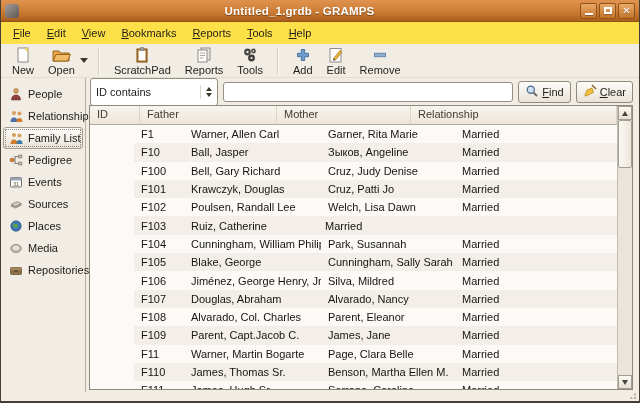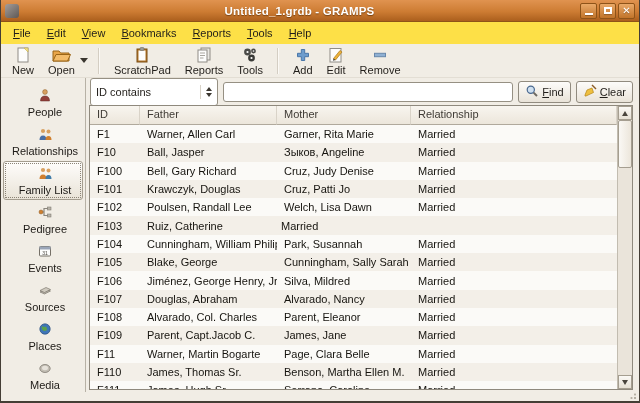--- a/index.html
+++ b/index.html
@@ -41,21 +41,21 @@
   .chev-down { width:0; height:0; border-left:4px solid transparent; border-right:4px solid transparent;
     border-top:5px solid #3a362f; }
   .tool-sep { width:2px; height:26px; margin:0 7px;
     background:linear-gradient(to right,#d4cec3 50%,#fbf9f5 50%); }
 
   
   .content { flex:1; display:flex; min-height:0; }
   .sidebar { width:85px; flex:0 0 85px; background:#f1ede5; border-right:1px solid #b7b1a5;
     padding-top:5px; }
   .side-item { display:flex; align-items:center; gap:4px; padding:4px 2px 4px 6px; margin:0 2px;
-    font-size:11px; color:#1d1a16; white-space:nowrap;flex-direction:column; }
+    font-size:11px; color:#1d1a16; white-space:nowrap; }
   .side-item .sicon { flex:0 0 15px; height:14px; display:flex; align-items:center; }
   .side-item.selected { background:linear-gradient(#fefdfb,#e9e3d7); border:1px solid #a49d8f;
     border-radius:3px; outline:1px dotted #8a8376; outline-offset:-3px; padding:3px 1px 3px 5px; }
 
   .main { flex:1; display:flex; flex-direction:column; min-width:0; padding:2px 6px 0 2px; }
 
   
   .filterbar { height:24px; flex:0 0 24px; display:flex; align-items:center; gap:5px; padding:0 0 0 2px; }
   .combo { width:128px; height:28px; background:#fff; border:1px solid #969083; border-radius:3px;
     display:flex; align-items:center; font-size:11px; color:#211e1a; padding-left:5px; }
@@ -73,21 +73,21 @@
     font-size:11px; color:#211e1a; font-family:inherit; }
 
   
   .table-frame { flex:1; display:flex; min-height:0; margin:1px 0 2px 1px;
     border:1px solid #8f897d; background:#fbfaf7; }
   .grid { flex:1; display:flex; flex-direction:column; min-width:0; }
   .thead { height:19px; flex:0 0 19px; display:flex; }
   .th { background:linear-gradient(#f8f5ef,#ece6db); border-right:1px solid #d9d3c8;
     border-bottom:1px solid #b0a99c; font-size:11px; color:#3f3b35; padding:2px 0 0 7px; white-space:nowrap; }
   .tbody { flex:1; overflow:hidden; }
-  .trow { display:flex; height:18.3px; align-items:center; }
+  .trow { display:flex; height:18.3px; align-items:center;margin-left:44px; }
   .trow:nth-child(odd) { background:#fbfaf7; }
   .trow:nth-child(even) { background:#f3efe8; }
   .c { font-size:11px; color:#16140f; padding-left:7px; white-space:nowrap; overflow:hidden; }
   .w-id { width:50px; flex:0 0 50px; }
   .w-father { width:137px; flex:0 0 137px; }
   .w-mother { width:134px; flex:0 0 134px; }
   .w-rel { flex:1; min-width:0; }
 
   
   .vscroll { width:15px; flex:0 0 15px; background:#eae4da; border-left:1px solid #c2bcb0;

